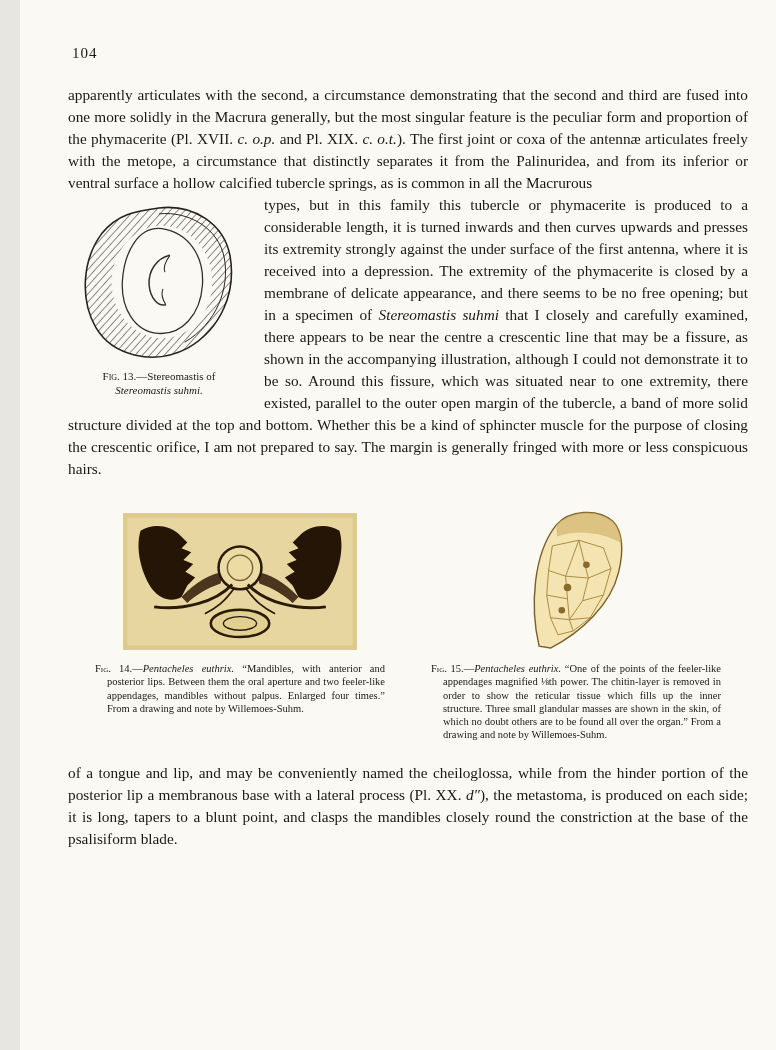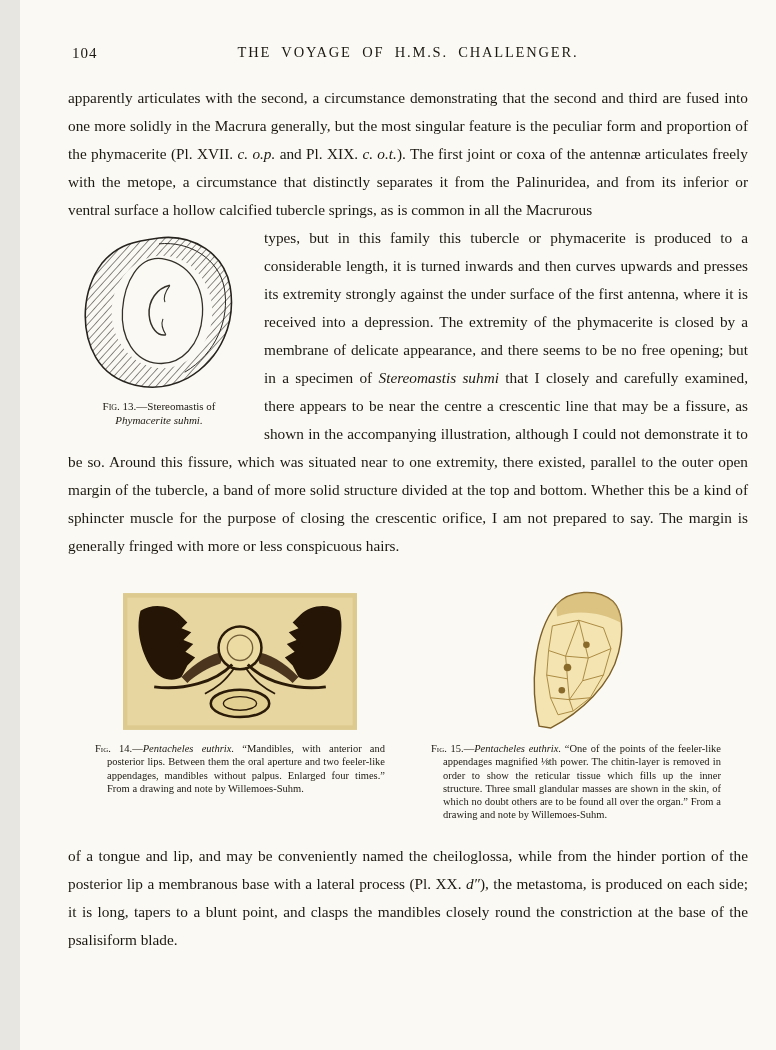--- a/index.html
+++ b/index.html
@@ -6,42 +6,41 @@
   .page{
     width:776px;height:1050px;box-sizing:border-box;
     background:#fbf9f3;color:#1b1812;
     padding:44px 48px 0 48px;
     font-family:"Liberation Serif","DejaVu Serif",serif;
     overflow:hidden;position:relative;margin-left:20px;
   }
   .pagehead{position:relative;height:22px;margin-bottom:18px;}
   .pagenum{position:absolute;left:4px;top:1px;font-size:15px;letter-spacing:1px;}
   .runtitle{display:block;text-align:center;font-size:14.5px;letter-spacing:1.8px;word-spacing:5px;}
-  .para{margin:0;font-size:15.3px;line-height:28px;text-align:justify;}
+  .para{margin:0;font-size:15.3px;line-height:22px;text-align:justify;}
   .it{font-style:italic;}
   .sc{font-variant:small-caps;}
   .indent{text-indent:27px;clear:both;margin-top:3px;}
   .wrapblock{overflow:visible;}
   .fig13{float:left;width:182px;margin:8px 14px 2px 0;text-align:center;}
   .fig13 svg{display:block;margin:0 auto 7px auto;}
   .fig13 figcaption{font-size:11px;line-height:14px;}
   .figrow{display:flex;justify-content:center;gap:46px;margin:24px 0 20px 0;}
   .figblock{width:290px;}
   .imgbox{height:146px;display:flex;align-items:flex-end;justify-content:center;margin-bottom:12px;}
   .cap{font-size:10.5px;line-height:13.3px;text-align:justify;padding-left:12px;text-indent:-12px;}
   figure{margin:0;padding:0;}
 </style>
 </head>
 <body>
 
 <div class="page">
 
   <header class="pagehead">
     <span class="pagenum">104</span>
-    <span class="runtitle">THE VOYAGE OF H.M.S. CHALLENGER.</span>
   </header>
 
   <p class="para"><span>apparently articulates with the second, a circumstance demonstrating that the second and third are fused into one more solidly in the Macrura generally, but the most singular feature is the peculiar form and proportion of the phymacerite (Pl. XVII. </span><span class="it">c. o.p.</span><span> and Pl. XIX. </span><span class="it">c. o.t.</span><span>).  The first joint or coxa of the antennæ articulates freely with the metope, a circumstance that distinctly separates it from the Palinuridea, and from its inferior or ventral surface a hollow calcified tubercle springs, as is common in all the Macrurous</span></p>
 
   <div class="wrapblock">
     <figure class="fig13">
       <svg viewBox="0 0 170 162" width="168" height="160">
         <defs>
           <pattern id="h13" patternUnits="userSpaceOnUse" width="5.5" height="5.5" patternTransform="rotate(42)">
             <line x1="0" y1="0" x2="0" y2="5.5" stroke="#2e2b26" stroke-width="1.1"></line>
@@ -50,21 +49,21 @@
         <path d="M85,6 C120,2 151,22 157,55 C163,90 149,128 114,148 C80,166 38,156 21,127 C5,99 7,59 27,32 C43,12 62,9 85,6 Z" fill="url(#h13)" stroke="#26231e" stroke-width="1.6"></path>
         <path d="M85,12 C116,9 145,27 151,56 C157,88 143,123 111,142" fill="none" stroke="#26231e" stroke-width="1"></path>
         <ellipse cx="88" cy="81" rx="51" ry="57" fill="#fbf9f3" stroke="none"></ellipse>
         <path d="M88,27 C114,31 131,54 129,84 C127,114 108,135 84,133 C60,131 46,107 48,79 C50,51 64,24 88,27 Z" fill="#fbf9f3" stroke="#33302a" stroke-width="1.3"></path>
         <path d="M96,54 C83,57 74,69 75,84 C76,97 84,106 92,104" fill="none" stroke="#33302a" stroke-width="1.5"></path>
         <path d="M96,54 C91,61 89,66 91,71" fill="none" stroke="#33302a" stroke-width="1.1"></path>
         <path d="M92,104 C88,98 87,93 89,88" fill="none" stroke="#33302a" stroke-width="1.1"></path>
       </svg>
       <figcaption>
         <span class="sc">Fig. 13.</span><span>—Stereomastis of</span><br>
-        <span class="it">Phymacerite suhmi.</span>
+        <span class="it">Stereomastis suhmi.</span>
       </figcaption>
     </figure>
     <p class="para"><span>types, but in this family this tubercle or phymacerite is produced to a considerable length, it is turned inwards and then curves upwards and presses its extremity strongly against the under surface of the first antenna, where it is received into a depression.  The extremity of the phymacerite is closed by a membrane of delicate appearance, and there seems to be no free opening; but in a specimen of </span><span class="it">Stereomastis suhmi</span><span> that I closely and carefully examined, there appears to be near the centre a crescentic line that may be a fissure, as shown in the accompanying illustration, although I could not demonstrate it to be so.  Around this fissure, which was situated near to one extremity, there existed, parallel to the outer open margin of the tubercle, a band of more solid structure divided at the top and bottom.  Whether this be a kind of sphincter muscle for the purpose of closing the crescentic orifice, I am not prepared to say.  The margin is generally fringed with more or less conspicuous hairs.</span></p>
   </div>
 
 
   <div class="figrow">
 
     <figure class="figblock">
       <div class="imgbox">

